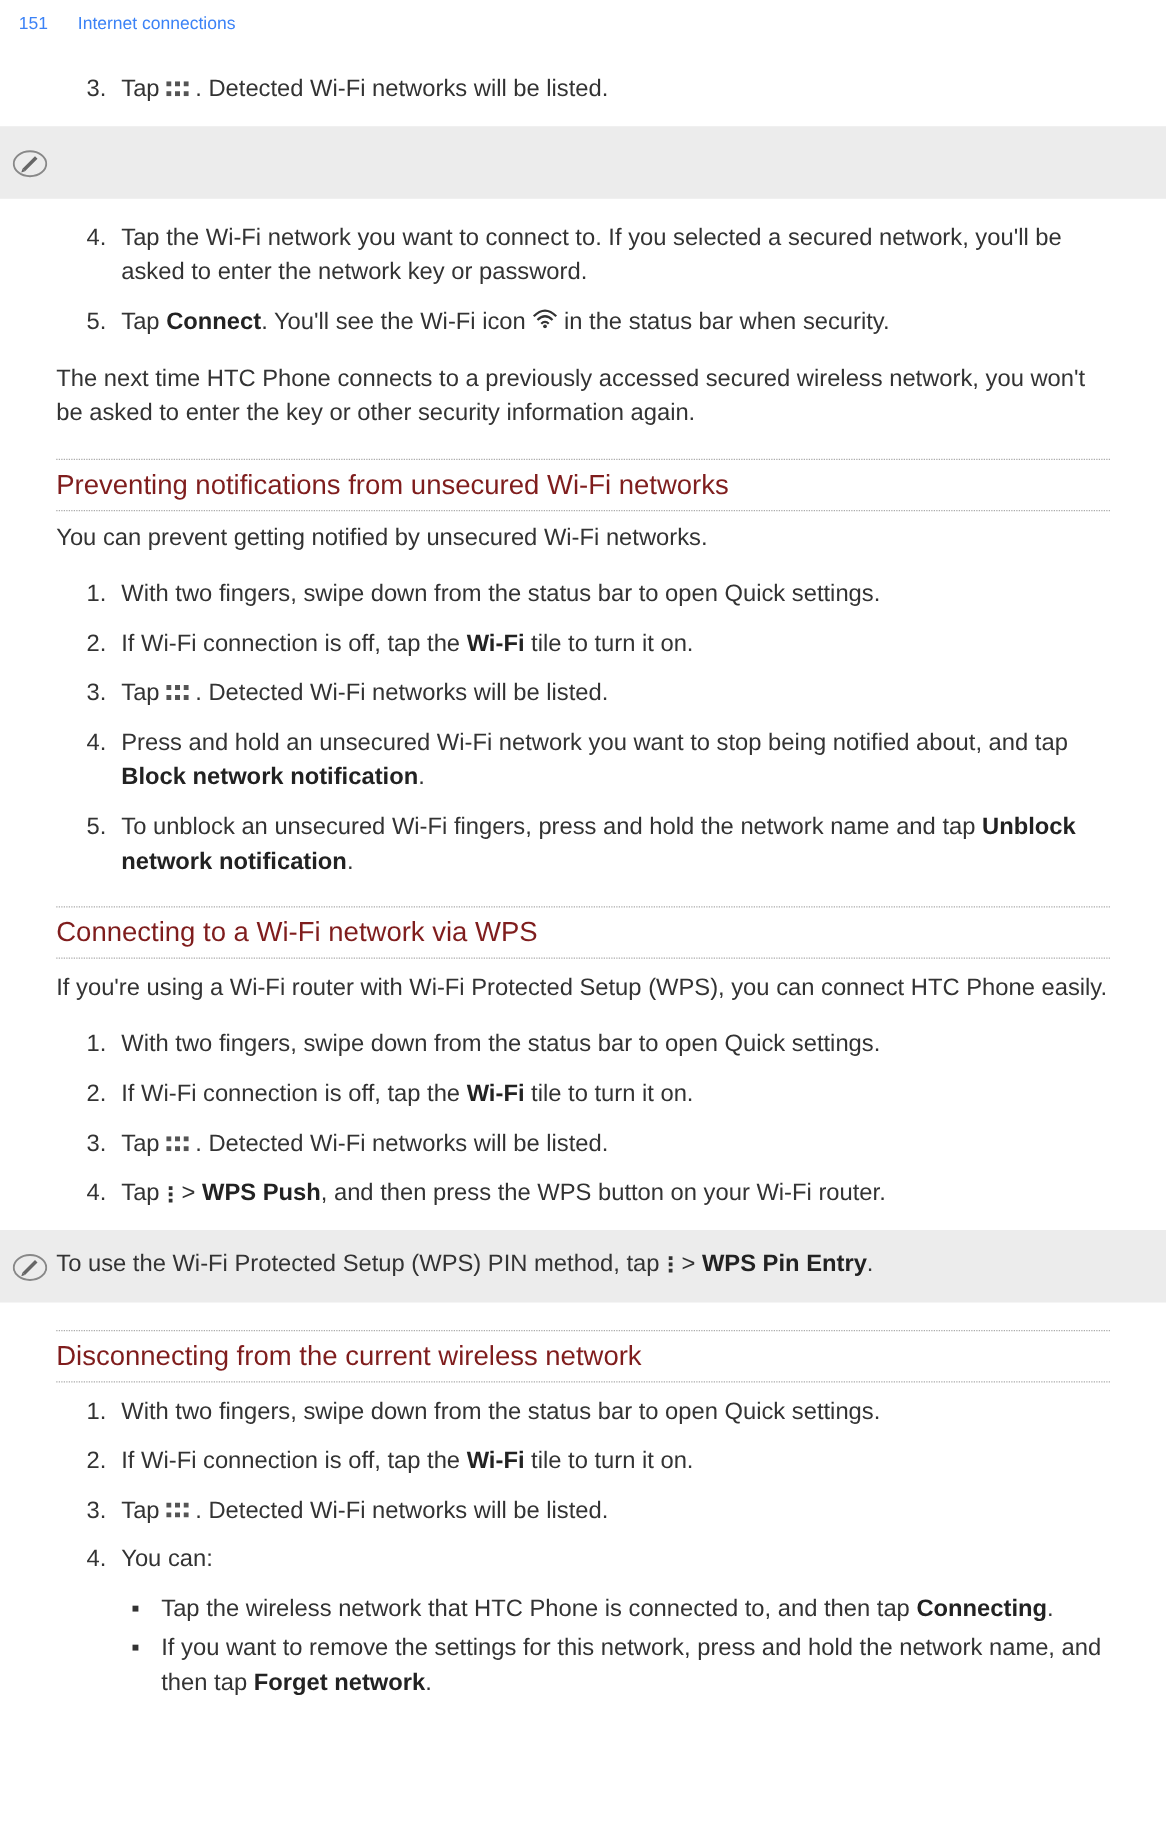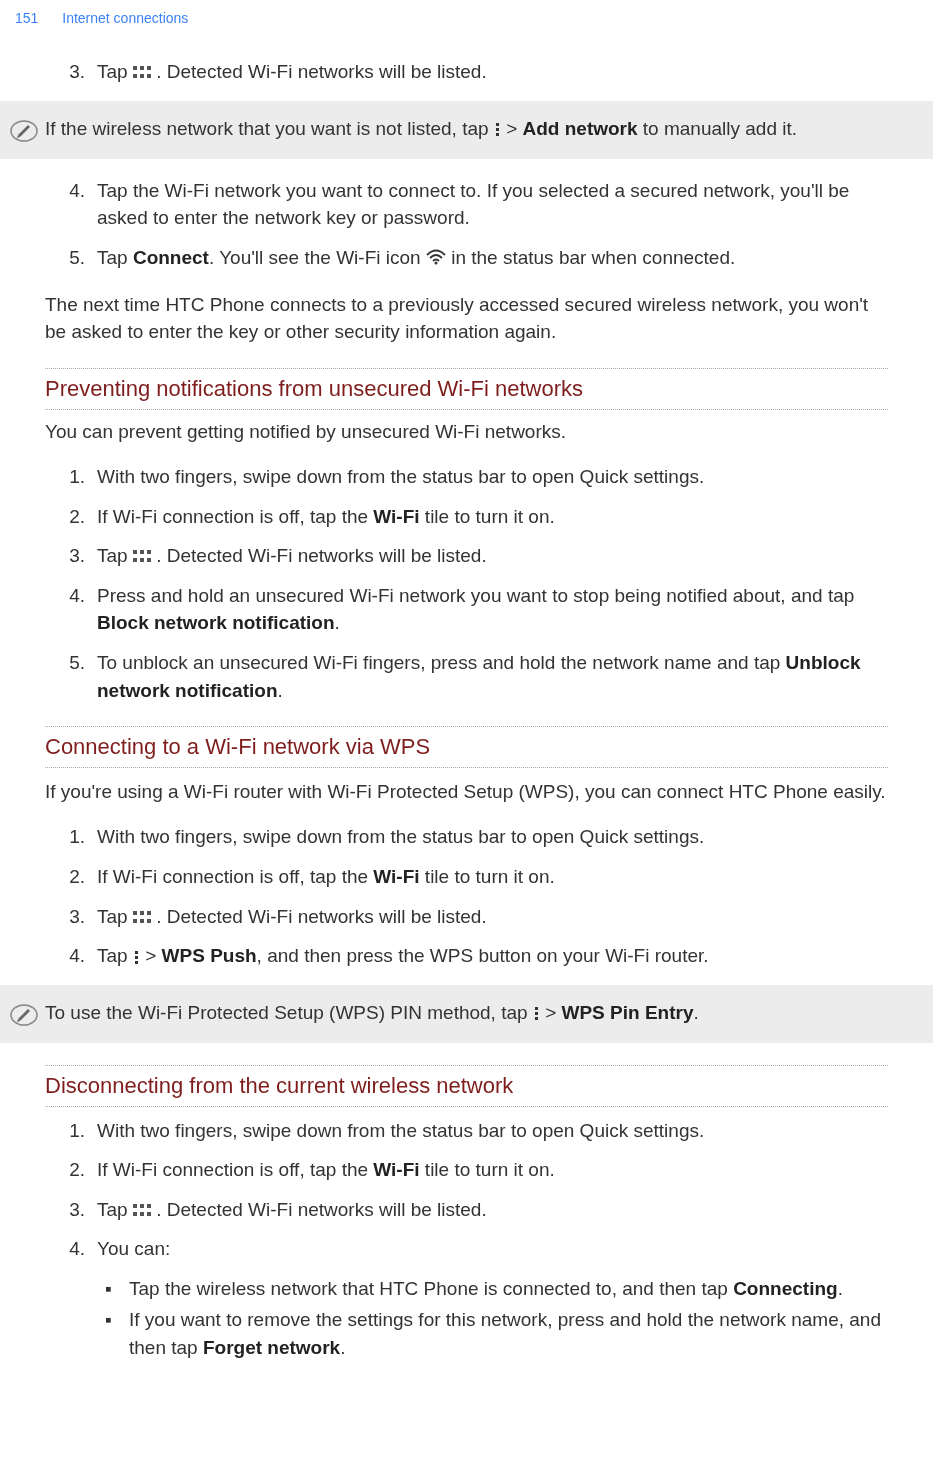--- a/index.html
+++ b/index.html
@@ -134,47 +134,38 @@
   </div>
 
   <div class="note-box">
     <div class="pencil-icon">
       <svg width="28" height="28" viewBox="0 0 28 28">
           <ellipse cx="14" cy="14" rx="13" ry="10" fill="none" stroke="#888" stroke-width="1.5"></ellipse>
           <path d="M8 18 L18 8 L20 10 L10 20 Z" fill="#666"></path>
           <path d="M8 18 L7 21 L10 20 Z" fill="#666"></path>
         </svg>
     </div>
-    <div class="note-txt">
-      <span>If the wireless network that you want is not listed, tap </span>
-      <span class="icon-vdots">
-          <span></span>
-          <span></span>
-          <span></span>
-        </span>
-      <span> &gt; </span><span class="bold">Add network</span><span> to manually add it.</span>
-    </div>
   </div>
 
   <div class="ol-item">
     <div class="num">4.</div>
     <div class="txt">Tap the Wi-Fi network you want to connect to. If you selected a secured network, you'll be asked to enter the network key or password.</div>
   </div>
 
   <div class="ol-item">
     <div class="num">5.</div>
     <div class="txt">
       <span>Tap </span><span class="bold">Connect</span><span>. You'll see the Wi-Fi icon </span>
       <span class="icon-wifi"><svg width="20" height="16" viewBox="0 0 20 16">
             <path d="M1 6 Q10 -3 19 6" fill="none" stroke="#333" stroke-width="1.8"></path>
             <path d="M4 9 Q10 3 16 9" fill="none" stroke="#333" stroke-width="1.8"></path>
             <path d="M7 12 Q10 9 13 12" fill="none" stroke="#333" stroke-width="1.8"></path>
             <circle cx="10" cy="14" r="1.5" fill="#333"></circle>
           </svg></span>
-      <span> in the status bar when connected.</span>
+      <span> in the status bar when security.</span>
     </div>
   </div>
 
   <p class="para">The next time HTC Phone connects to a previously accessed secured wireless network, you won't be asked to enter the key or other security information again.</p>
 
   <h2 class="section-heading">Preventing notifications from unsecured Wi-Fi networks</h2>
   <p class="para" style="margin-top:0">You can prevent getting notified by unsecured Wi-Fi networks.</p>
 
   <div class="ol-item">
     <div class="num">1.</div>

